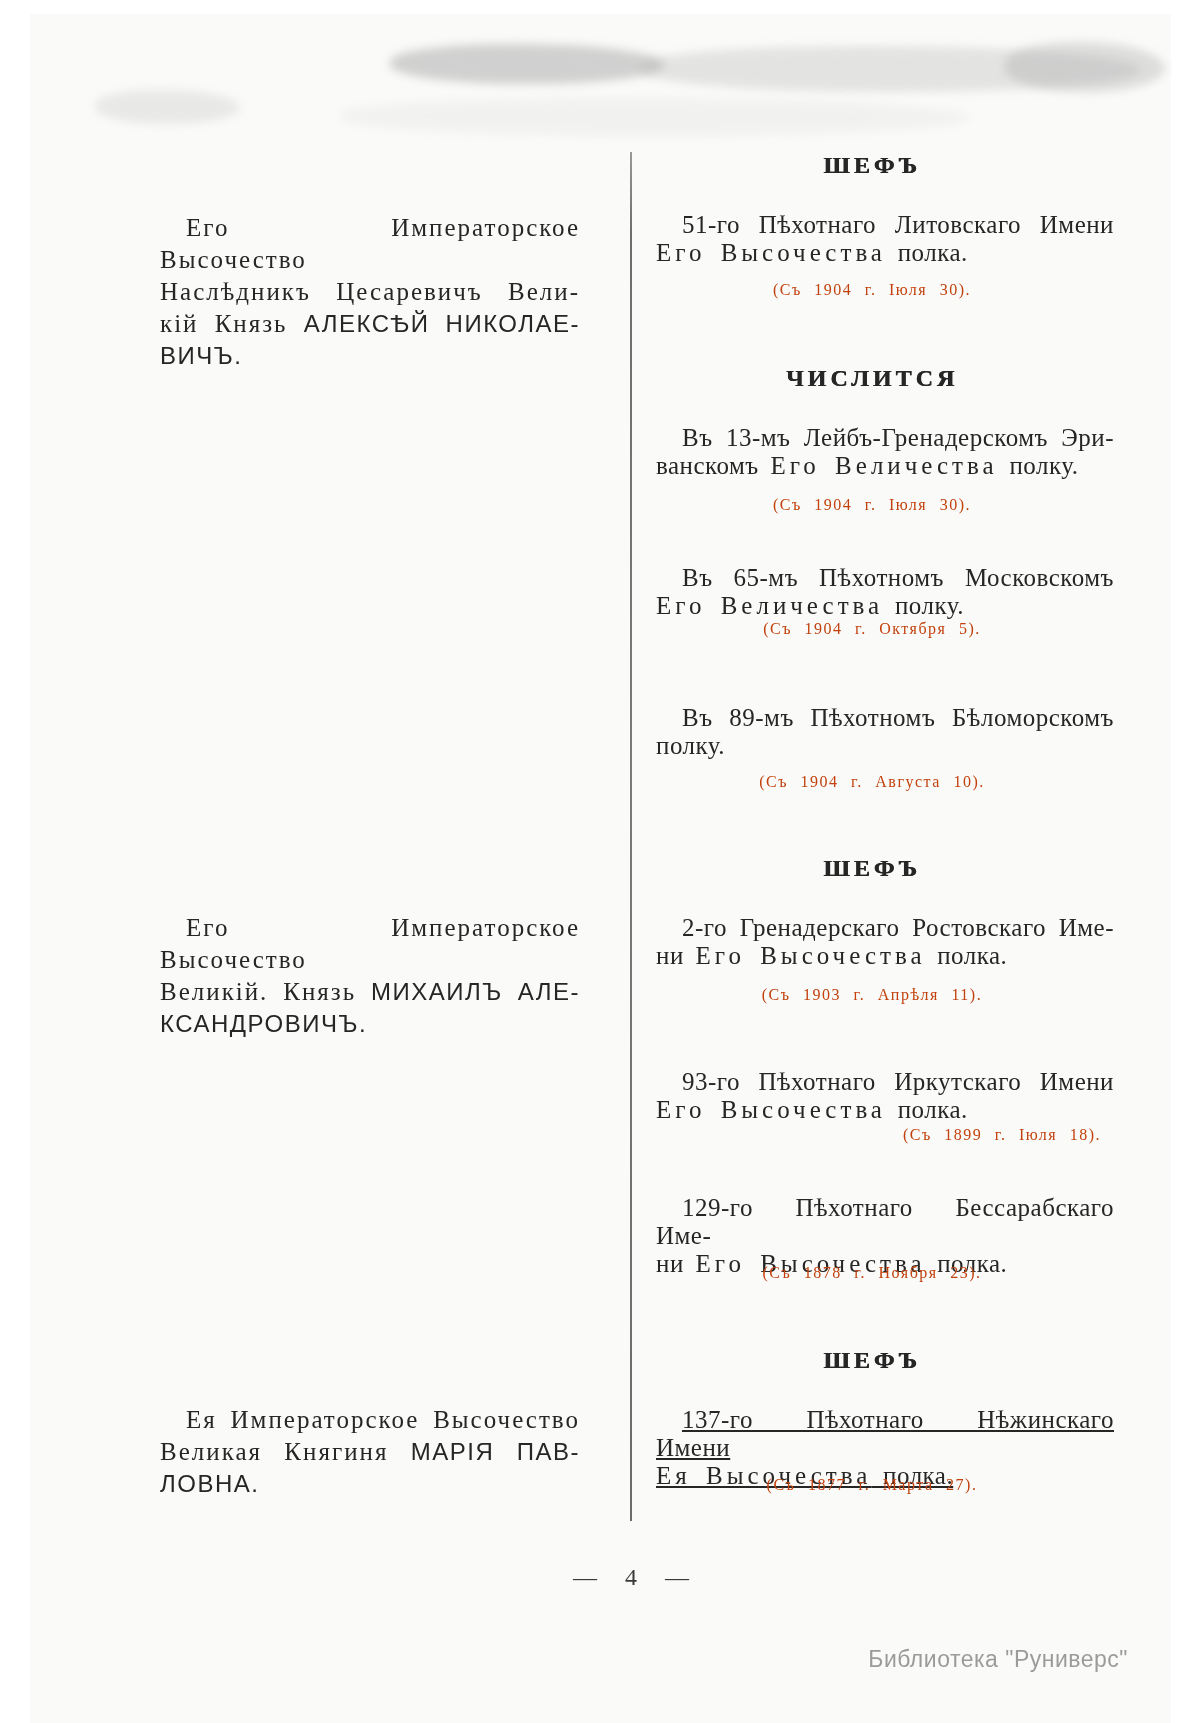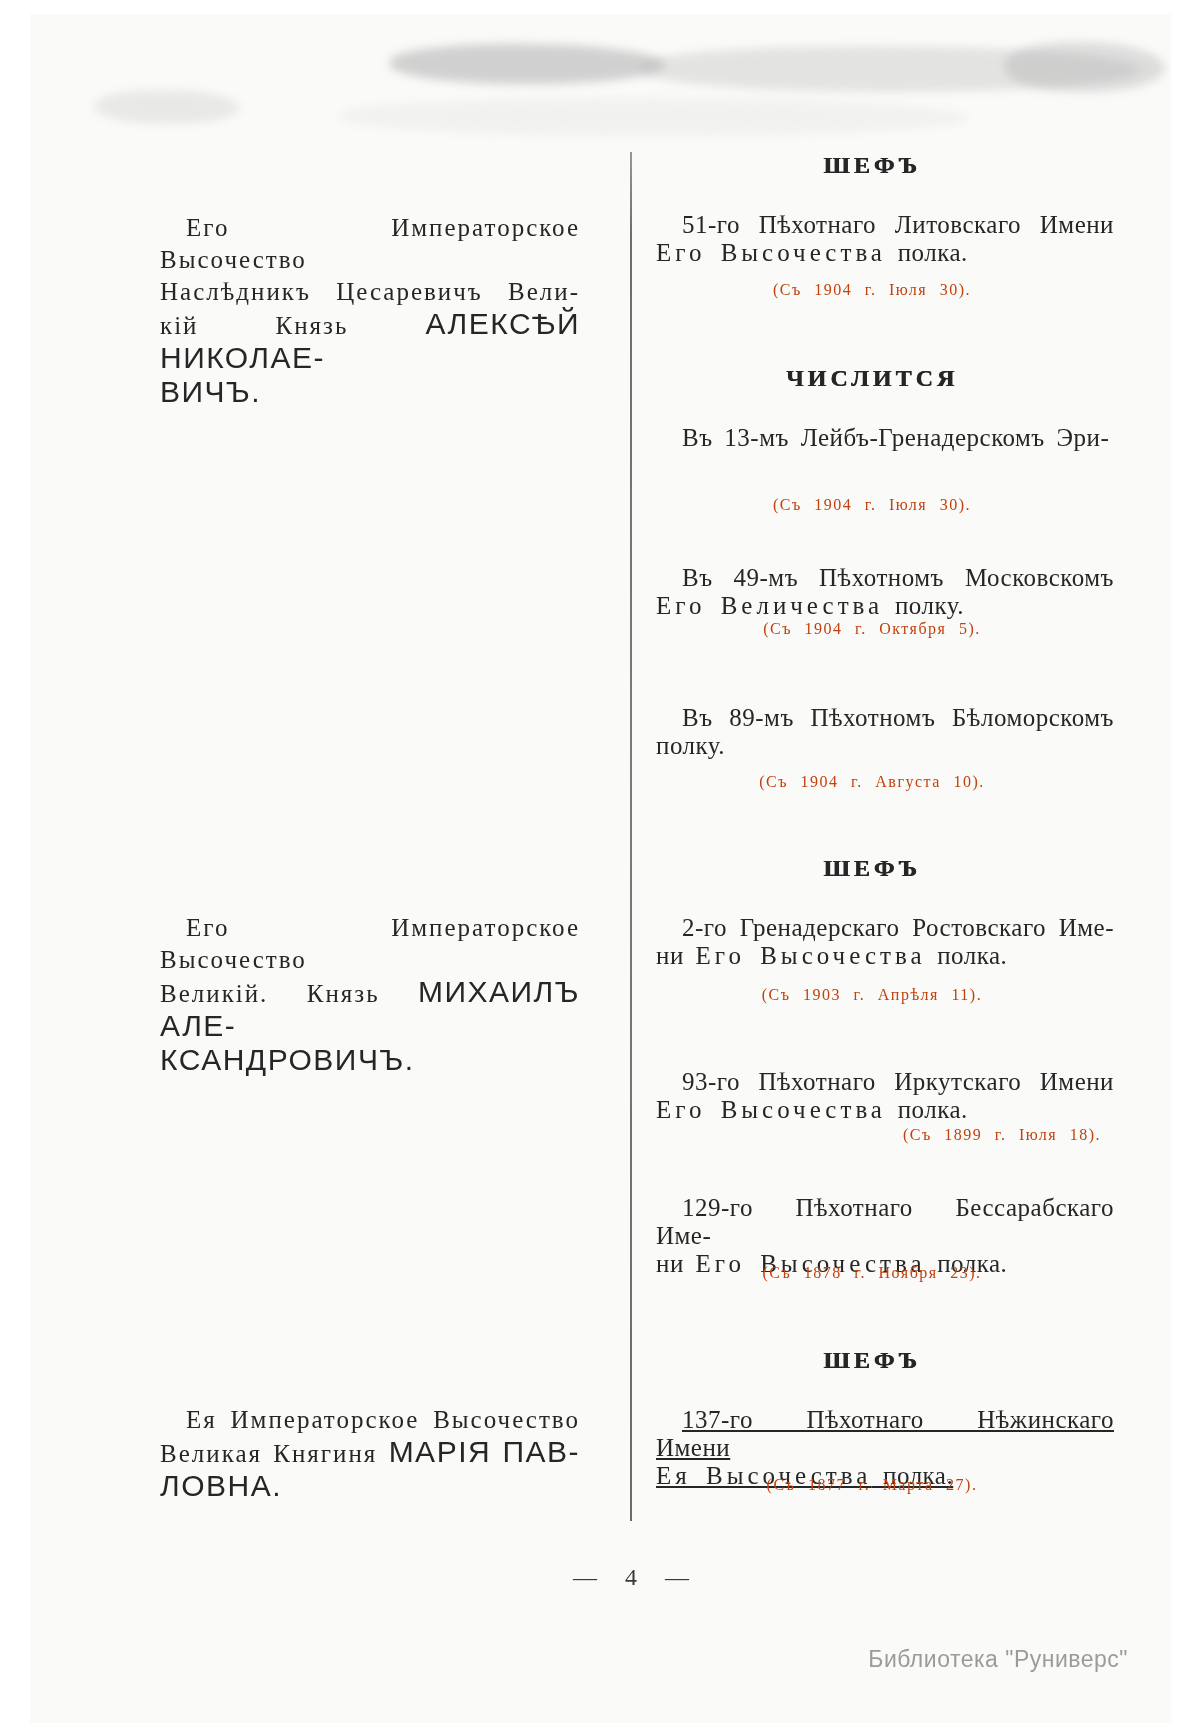--- a/index.html
+++ b/index.html
@@ -12,21 +12,21 @@
   .page{position:absolute;left:30px;top:14px;width:1141px;height:1709px;background:var(--paper,#fafaf9);}
   .smudge{position:absolute;border-radius:45% 55% 50% 50%;filter:blur(5px);}
   .divider{position:absolute;left:600px;top:138px;width:2px;height:1369px;opacity:.8;
     background:linear-gradient(to bottom,#808080 0,#4a4a4a 6%,#5a5a5a 45%,#474747 100%);}
   .para{position:absolute;font-size:25px;}
   .rc{left:626px;width:458px;line-height:28px;letter-spacing:.5px;word-spacing:5px;}
   .lc{left:130px;width:420px;line-height:32px;letter-spacing:2px;word-spacing:2px;}
   .line{display:block;text-align:justify;text-align-last:justify;}
   .line:last-child{text-align-last:left;}
   .para .line:first-child{text-indent:26px;}
-  .caps{font-family:"Liberation Sans","DejaVu Sans",sans-serif;font-size:30px;letter-spacing:1.5px;}
+  .caps{font-family:"Liberation Sans","DejaVu Sans",sans-serif;font-size:24px;letter-spacing:1.5px;}
   .spaced{letter-spacing:4px;}
   .header{position:absolute;left:613px;width:458px;text-align:center;font-weight:bold;
     font-size:24px;line-height:40px;letter-spacing:4px;text-shadow:.6px 0 0 currentColor;}
   .date{position:absolute;left:613px;width:458px;text-align:center;font-size:16px;
     line-height:28px;letter-spacing:1.5px;word-spacing:7px;color:#c2410c;}
   .pagenum{position:absolute;left:502px;width:200px;top:1549px;text-align:center;
     font-size:24px;line-height:28px;letter-spacing:2px;word-spacing:18px;color:#3a3a3a;}
   .watermark{position:absolute;right:43px;top:1632px;
     font-family:"Liberation Sans","DejaVu Sans",sans-serif;
     font-size:23px;letter-spacing:.5px;color:var(--wm,#9b9b9b);}
@@ -64,24 +64,25 @@
   <div class="header" style="top:131px;">ШЕФЪ</div>
   <div class="para rc" style="top:197px;">
       <span class="line">51-го Пѣхотнаго Литовскаго Имени</span>
       <span class="line"><span class="spaced">Его Высочества</span> полка.</span>
     </div>
   <div class="date" style="top:262px;">(Съ 1904 г. Іюля 30).</div>
 
   <div class="header" style="top:344px;">ЧИСЛИТСЯ</div>
   <div class="para rc" style="top:410px;">
       <span class="line">Въ 13-мъ Лейбъ-Гренадерскомъ Эри-</span>
+      <span class="line">ванскомъ <span class="spaced">Его Величества</span> полку.</span>
     </div>
   <div class="date" style="top:477px;">(Съ 1904 г. Іюля 30).</div>
   <div class="para rc" style="top:550px;">
-      <span class="line">Въ 49-мъ Пѣхотномъ Московскомъ</span>
+      <span class="line">Въ 65-мъ Пѣхотномъ Московскомъ</span>
       <span class="line"><span class="spaced">Его Величества</span> полку.</span>
     </div>
   <div class="date" style="top:601px;">(Съ 1904 г. Октября 5).</div>
   <div class="para rc" style="top:690px;">
       <span class="line">Въ 89-мъ Пѣхотномъ Бѣломорскомъ</span>
       <span class="line">полку.</span>
     </div>
   <div class="date" style="top:754px;">(Съ 1904 г. Августа 10).</div>
 
   <div class="header" style="top:834px;">ШЕФЪ</div>

